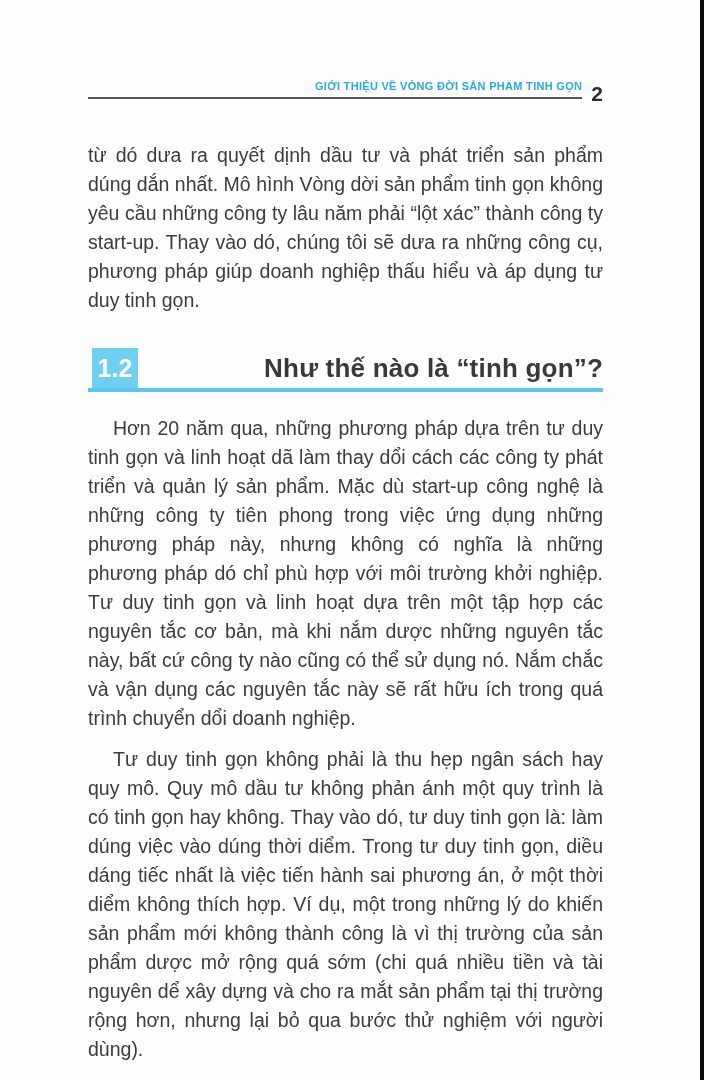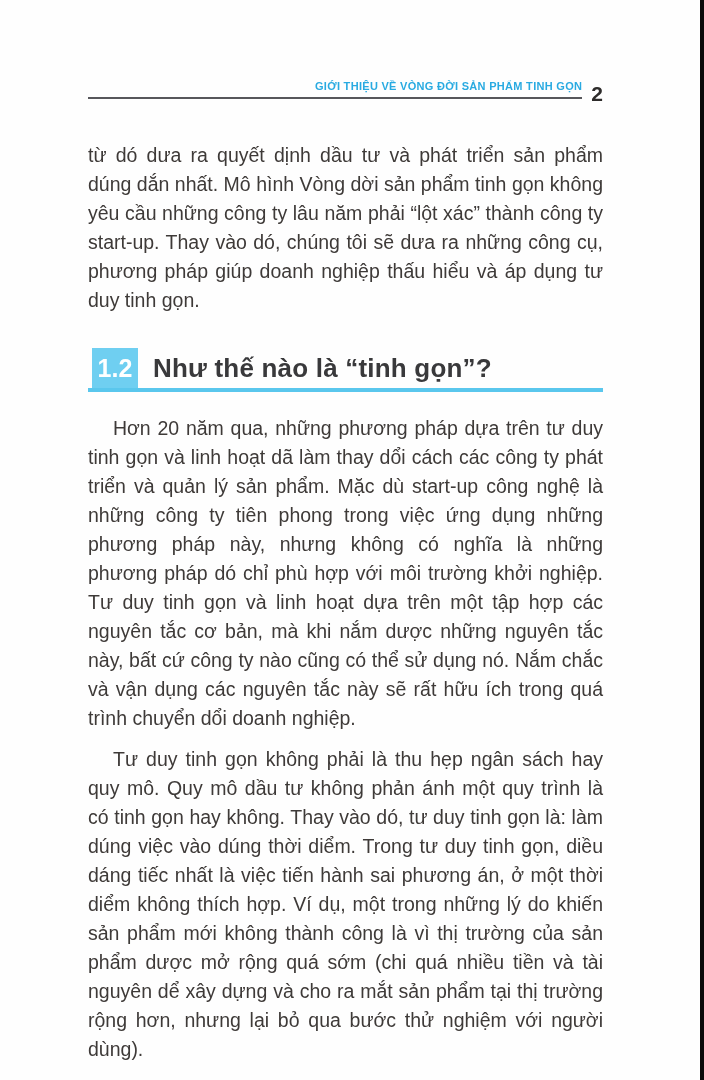--- a/index.html
+++ b/index.html
@@ -68,20 +68,21 @@
   }
   
   .section-heading {
     margin: 33px 0 22px 0;
     border-bottom: 4px solid var(--underline-blue, #5ac7ed);
     padding: 0 0 0 4px;
   }
   .heading-row {
     display: flex;
     align-items: center;
+    justify-content: space-between;
   }
   .section-number-box {
     width: 46px;
     height: 40px;
     background: var(--box-blue, #6fcff1);
     color: #ffffff;
     font-size: 25px;
     font-weight: bold;
     display: flex;
     align-items: center;

